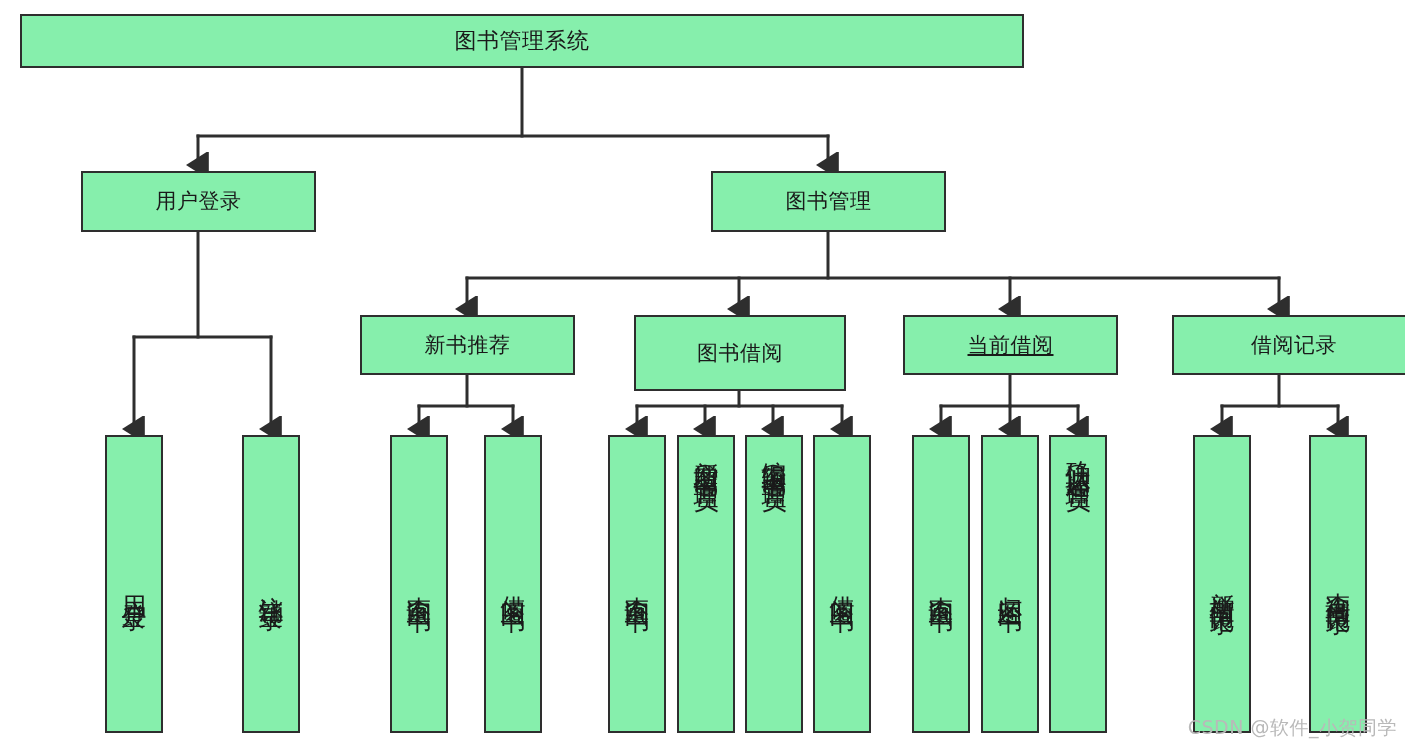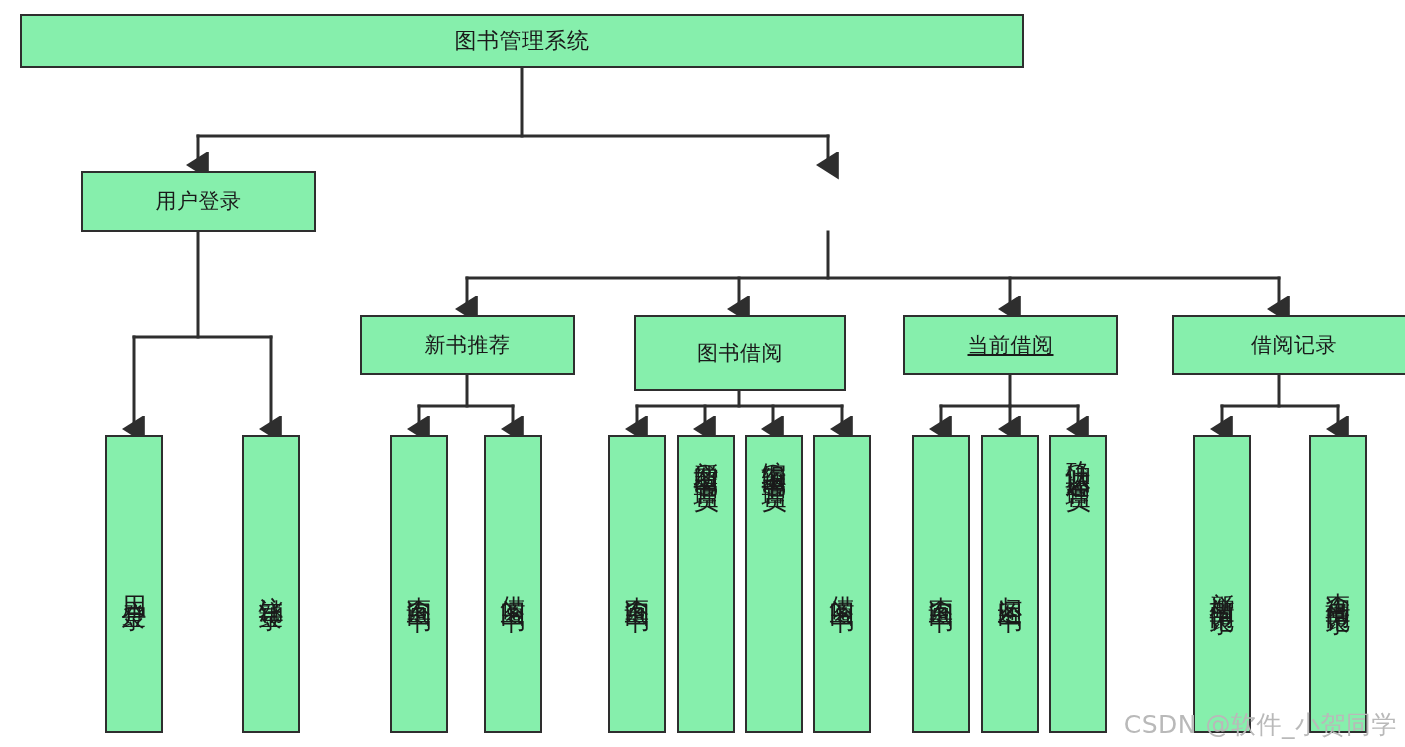--- a/index.html
+++ b/index.html
@@ -61,21 +61,21 @@
     line-height: 1;
     white-space: nowrap;
     text-align: center;
   }
   
   .node-v.long { align-items: flex-start; }
   .watermark {
     position: absolute;
     right: 8px;
     bottom: 6px;
-    font-size: 25px;
+    font-size: 19px;
     color: #b9b9b9;
     white-space: nowrap;
     letter-spacing: 0.5px;
   }
 </style>
 </head>
 <body>
 
 <div id="diagram-root">
 
@@ -145,20 +145,23 @@
   </svg>
 
   <div class="node-box node-h node-root" style="left:20px; top:14px; width:1004px; height:54px;">
     <span class="node-label">图书管理系统</span>
   </div>
 
   <div class="node-box node-h" style="left:81px; top:171px; width:235px; height:61px;">
     <span class="node-label">用户登录</span>
   </div>
 
+  <div class="node-box node-h" style="left:711px; top:171px; width:235px; height:61px;">
+    <span class="node-label">图书管理</span>
+  </div>
 
   <div class="node-box node-h" style="left:360px; top:315px; width:215px; height:60px;">
     <span class="node-label">新书推荐</span>
   </div>
 
   <div class="node-box node-h" style="left:634px; top:315px; width:212px; height:76px;">
     <span class="node-label">图书借阅</span>
   </div>
 
   <div class="node-box node-h" style="left:903px; top:315px; width:215px; height:60px;text-decoration:underline;">

